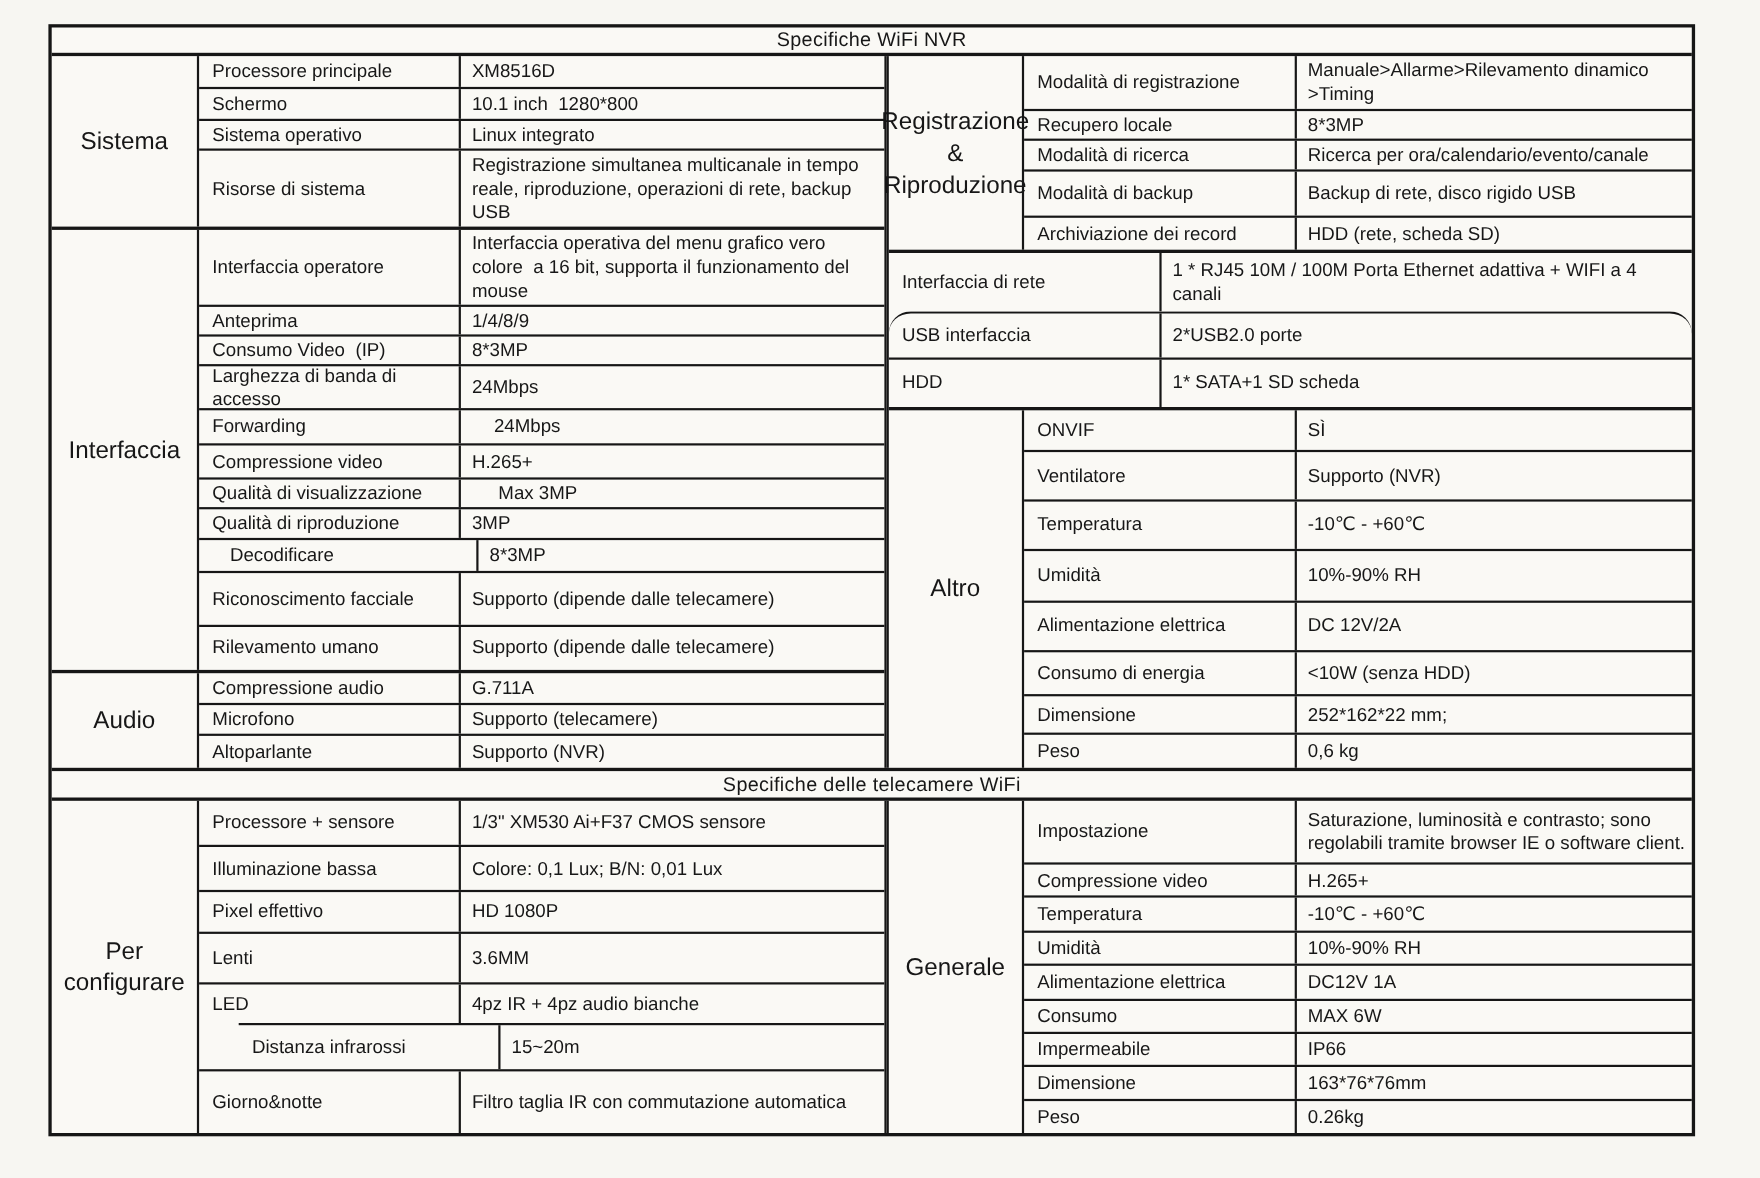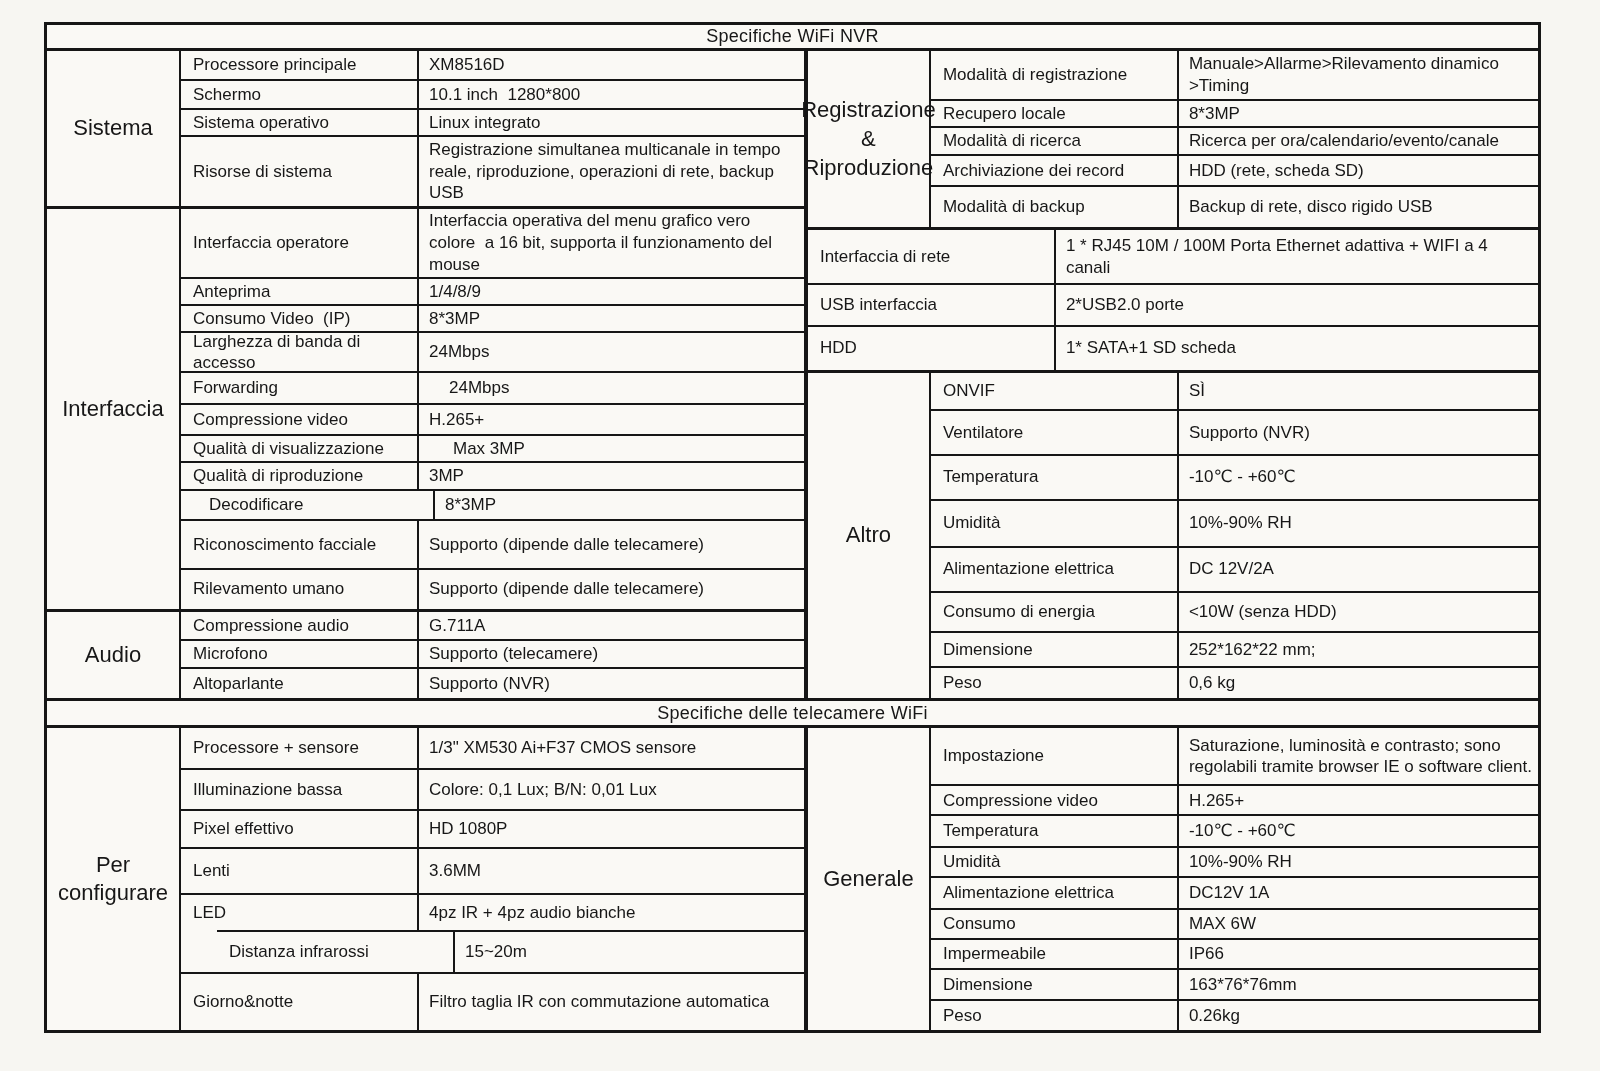--- a/index.html
+++ b/index.html
@@ -164,37 +164,37 @@
               <div class="value-cell">Manuale&gt;Allarme&gt;Rilevamento dinamico &gt;Timing</div>
             </div>
             <div class="row" style="flex: 27 1 0px;">
               <div class="label-cell">Recupero locale</div>
               <div class="value-cell">8*3MP</div>
             </div>
             <div class="row" style="flex: 28 1 0px;">
               <div class="label-cell">Modalità di ricerca</div>
               <div class="value-cell">Ricerca per ora/calendario/evento/canale</div>
             </div>
+            <div class="row" style="flex: 43 1 0px;">
+              <div class="label-cell">Modalità di backup</div>
+              <div class="value-cell">Backup di rete, disco rigido USB</div>
+            </div>
             <div class="row" style="flex: 31 1 0px;">
               <div class="label-cell">Archiviazione dei record</div>
               <div class="value-cell">HDD (rete, scheda SD)</div>
             </div>
-            <div class="row" style="flex: 43 1 0px;">
-              <div class="label-cell">Modalità di backup</div>
-              <div class="value-cell">Backup di rete, disco rigido USB</div>
-            </div>
           </div>
         </div>
         <div class="group" style="flex: 142 1 0px;">
           <div class="rows">
             <div class="row" style="flex: 55 1 0px;">
               <div class="label-cell">Interfaccia di rete</div>
               <div class="value-cell">1 * RJ45 10M / 100M Porta Ethernet adattiva + WIFI a 4 canali</div>
             </div>
-            <div class="row" style="flex: 42 1 0px;">
+            <div class="row" style="flex: 42 1 0px; border-radius: 20px;">
               <div class="label-cell">USB interfaccia</div>
               <div class="value-cell">2*USB2.0 porte</div>
             </div>
             <div class="row" style="flex: 45 1 0px;">
               <div class="label-cell">HDD</div>
               <div class="value-cell">1* SATA+1 SD scheda</div>
             </div>
           </div>
         </div>
         <div class="group" style="flex: 332 1 0px;">

